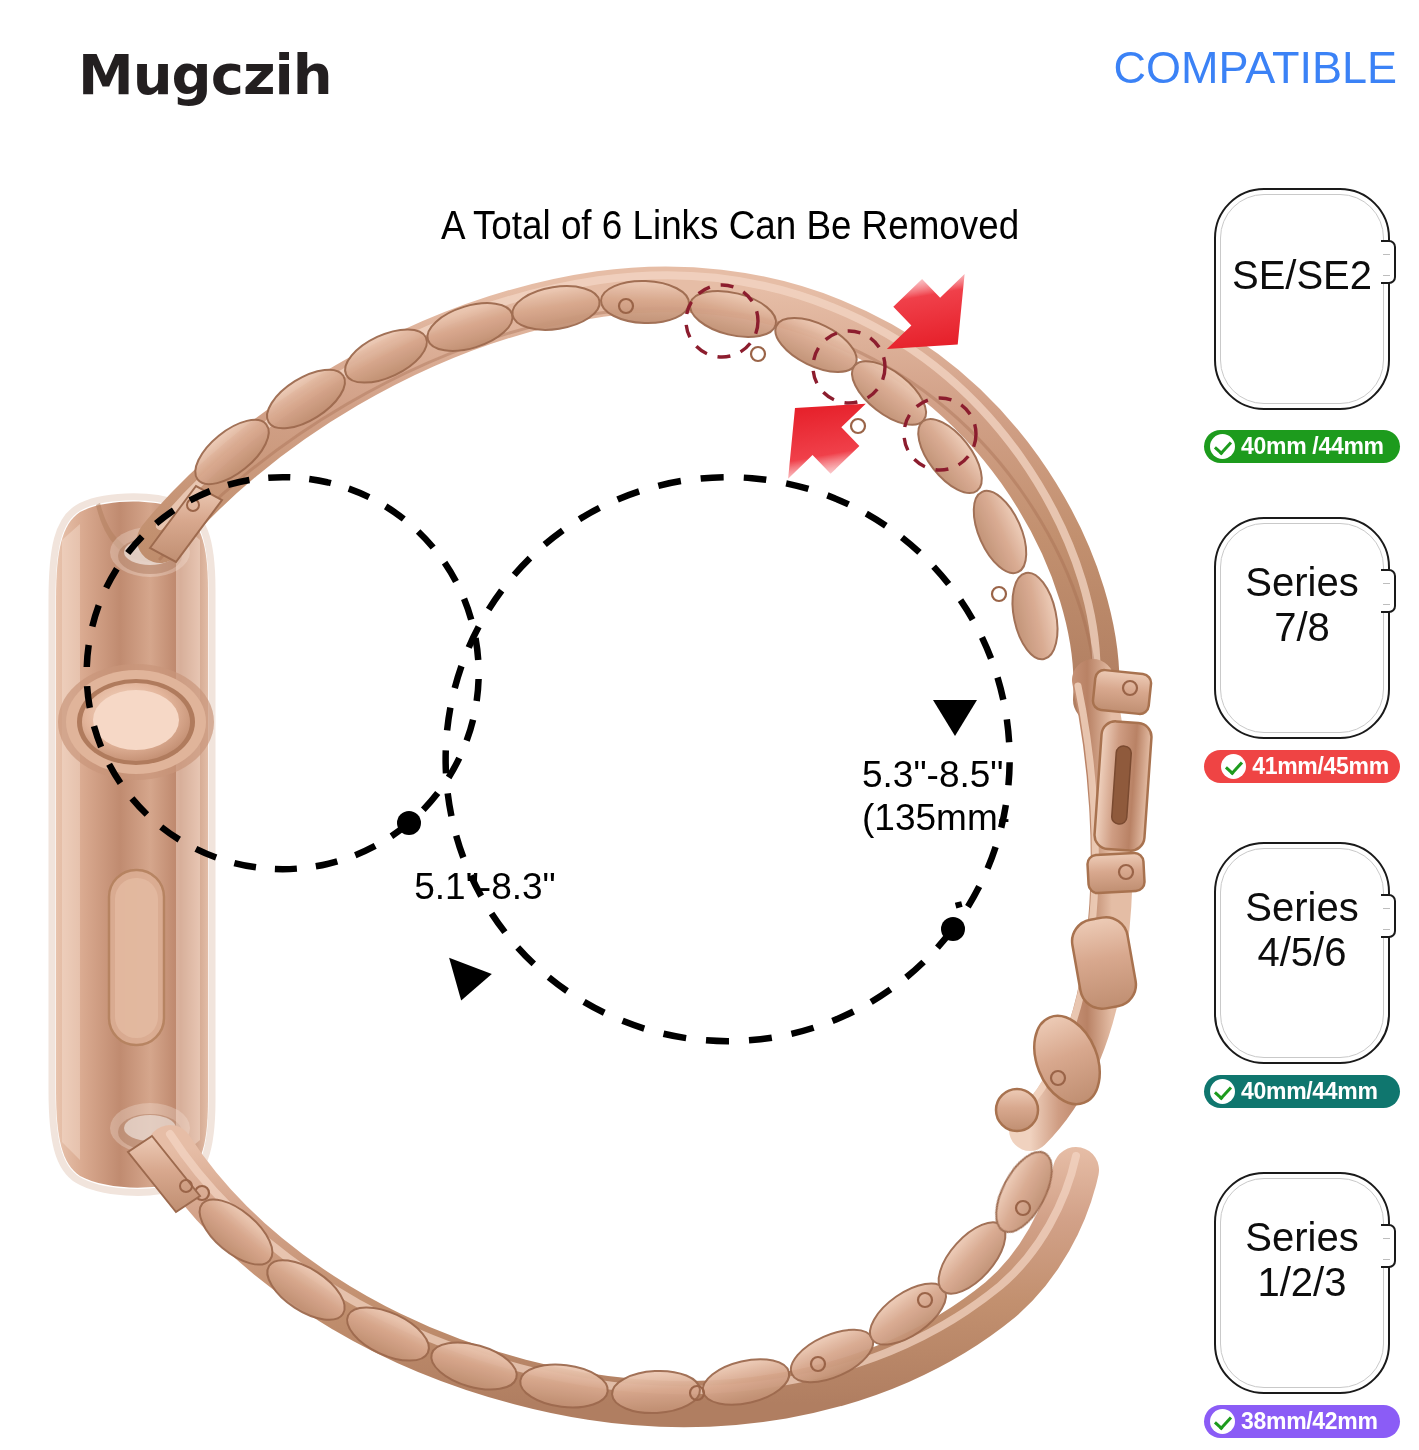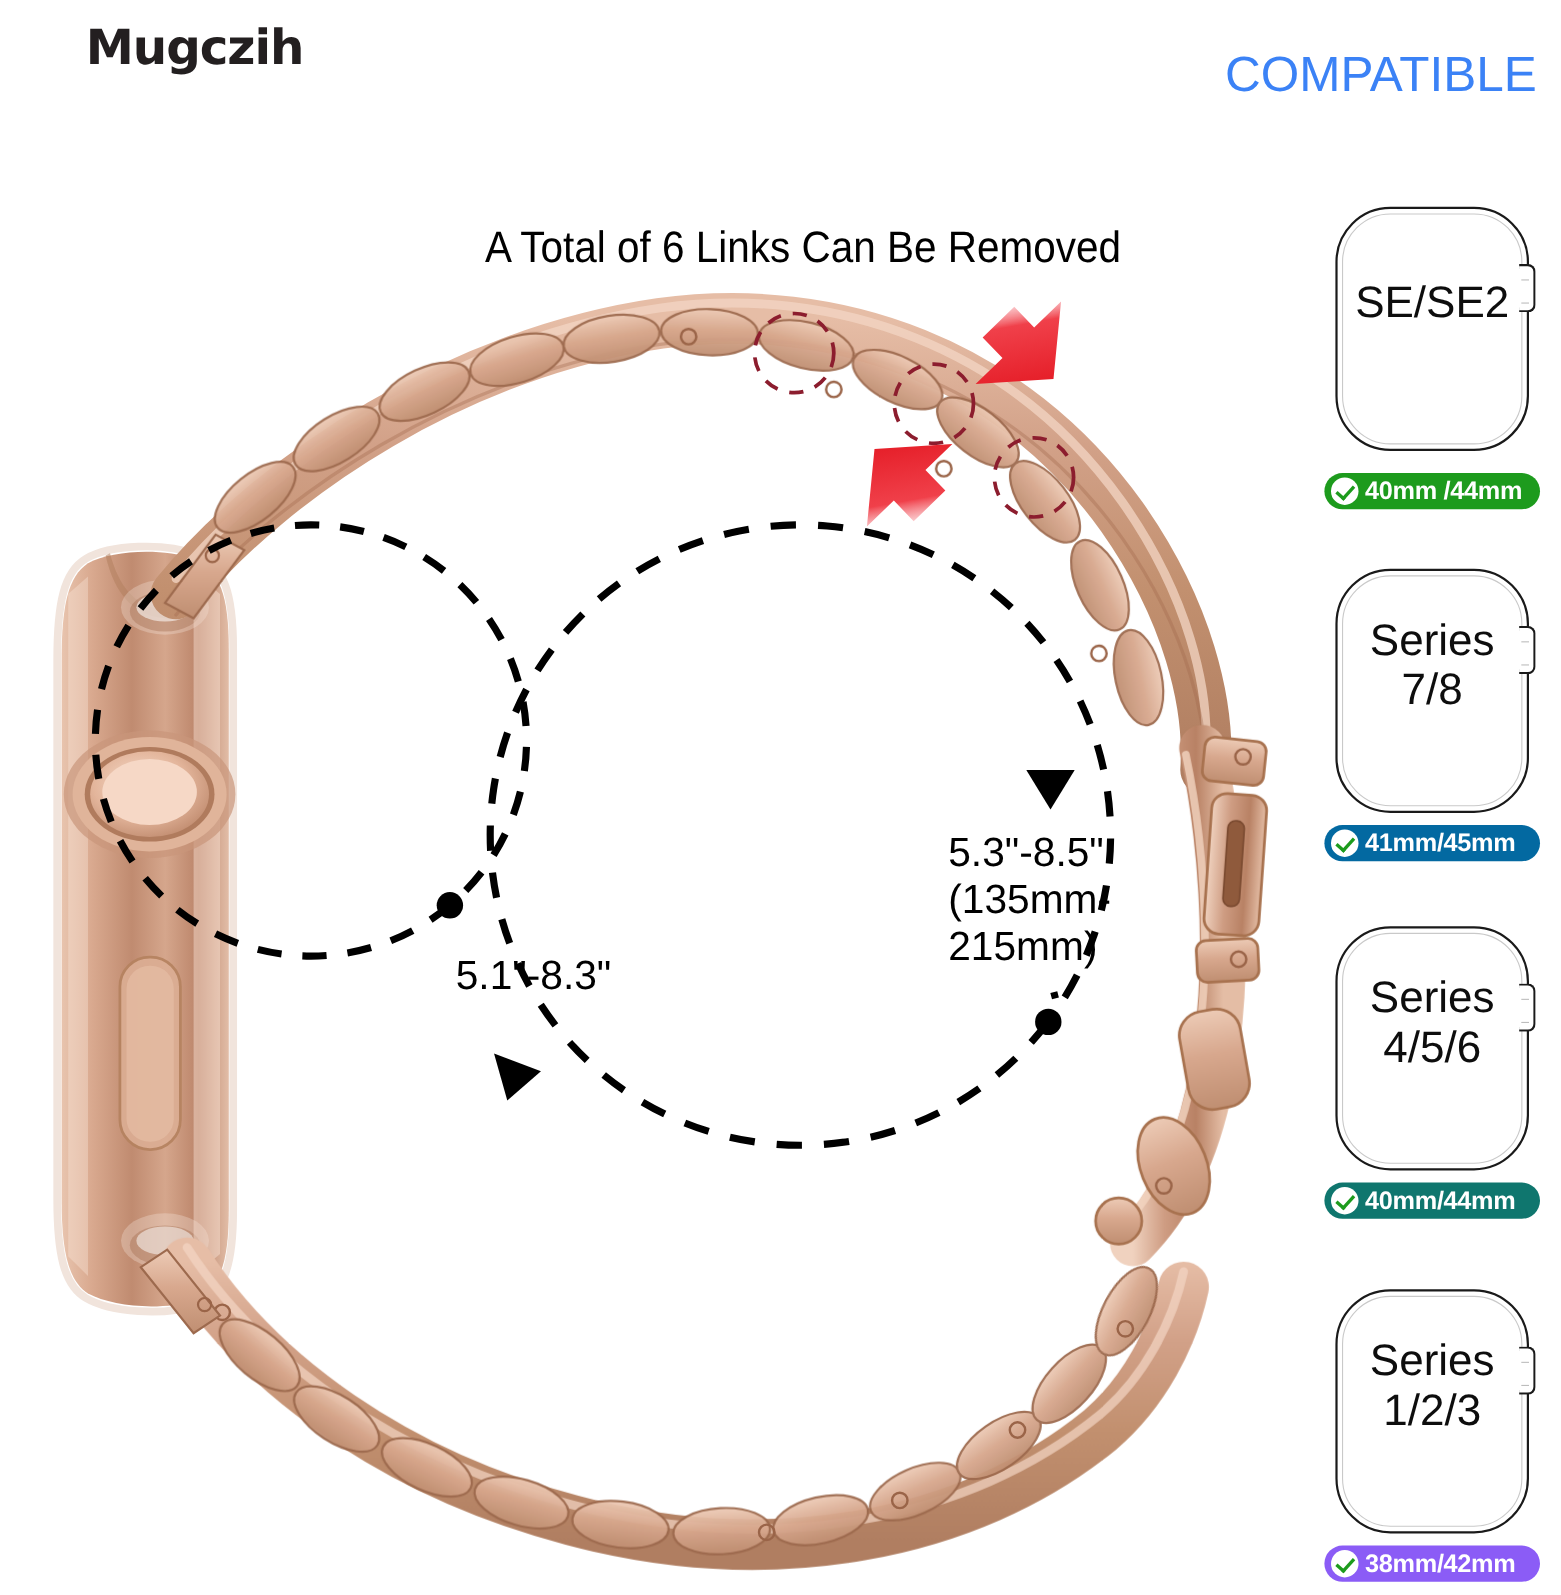--- a/index.html
+++ b/index.html
@@ -15,23 +15,23 @@
     width: 1419px;
     height: 1450px;
     background: #ffffff;
     overflow: hidden;
   }
 
   
   #brand {
     position: absolute;
     left: 78px;
-    top: 22px;
+    top: 47px;
     font-family: "DejaVu Sans", sans-serif;
-    font-size: 44px;
+    font-size: 56px;
     font-weight: 700;
     letter-spacing: -1px;
     color: #231f20;
     line-height: 1;
   }
 
   
   #compat-heading {
     position: absolute;
     right: 22px;
@@ -384,21 +384,20 @@
 
   <div style="position:absolute; left:300px; top:866px; width:370px; text-align:center;
               font-family:'Liberation Sans',sans-serif; font-size:37px; line-height:1.16; color:#000;">
     <div>5.1"-8.3"</div>
   </div>
 
   <div style="position:absolute; left:862px; top:754px; width:230px; text-align:left;
               font-family:'Liberation Sans',sans-serif; font-size:37px; line-height:1.16; color:#000;">
     <div>5.3"-8.5"</div>
     <div>(135mm-</div>
-    <div>215mm)</div>
   </div>
 
   <div class="model-card" style="top:188px;">
     <div class="watch-shape">
       <div class="watch-outline"></div>
       <div class="watch-inline"></div>
       <div class="watch-crown"></div>
       <div class="watch-label">SE/SE2</div>
     </div>
     <div class="size-badge" style="background:#1d9b1d;margin-top:20px;">
@@ -408,21 +407,21 @@
   </div>
 
   <div class="model-card" style="top:517px;">
     <div class="watch-shape">
       <div class="watch-outline"></div>
       <div class="watch-inline"></div>
       <div class="watch-crown"></div>
       <div class="watch-label">Series
 7/8</div>
     </div>
-    <div class="size-badge" style="background:#0369a1;">
+    <div class="size-badge" style="background:#ef4444;justify-content:center;">
       <span class="badge-check"></span>
       <span>41mm/45mm</span>
     </div>
   </div>
 
   <div class="model-card" style="top:842px;">
     <div class="watch-shape">
       <div class="watch-outline"></div>
       <div class="watch-inline"></div>
       <div class="watch-crown"></div>

